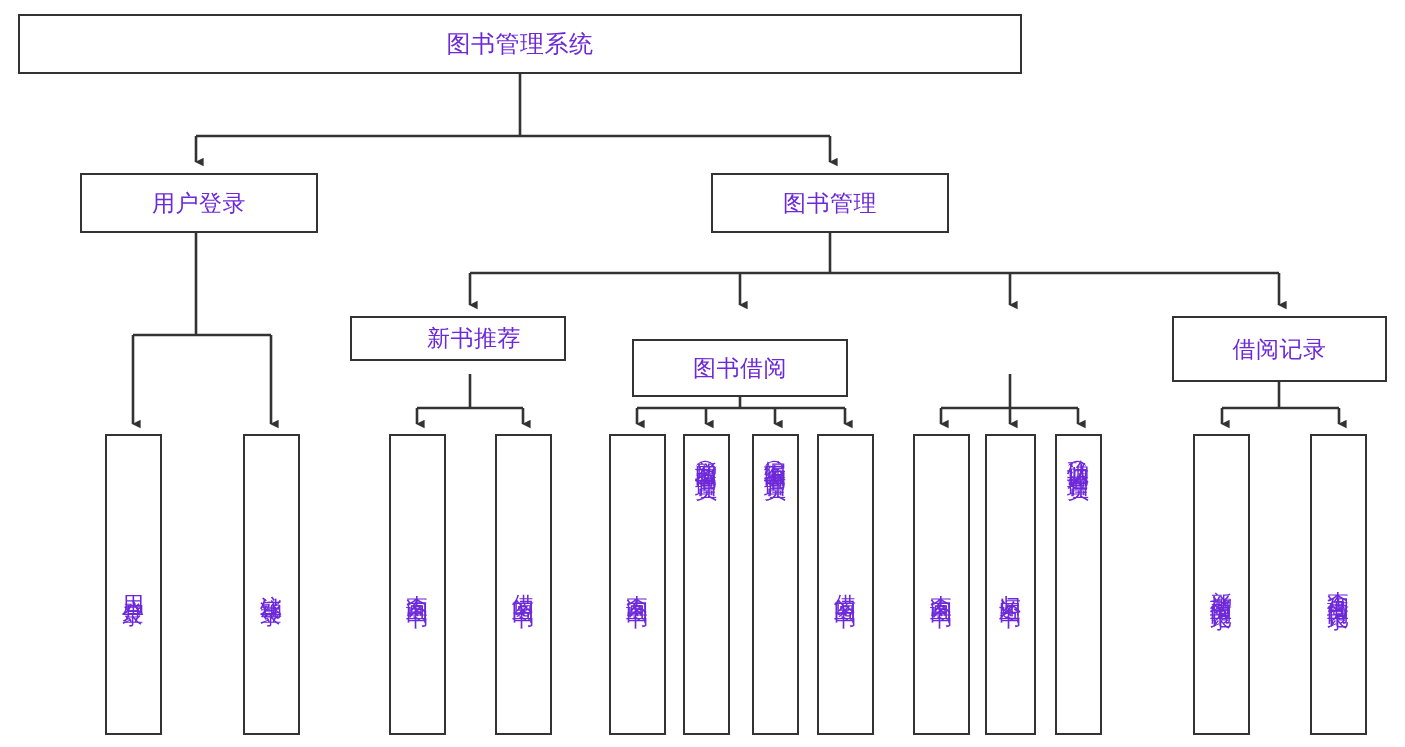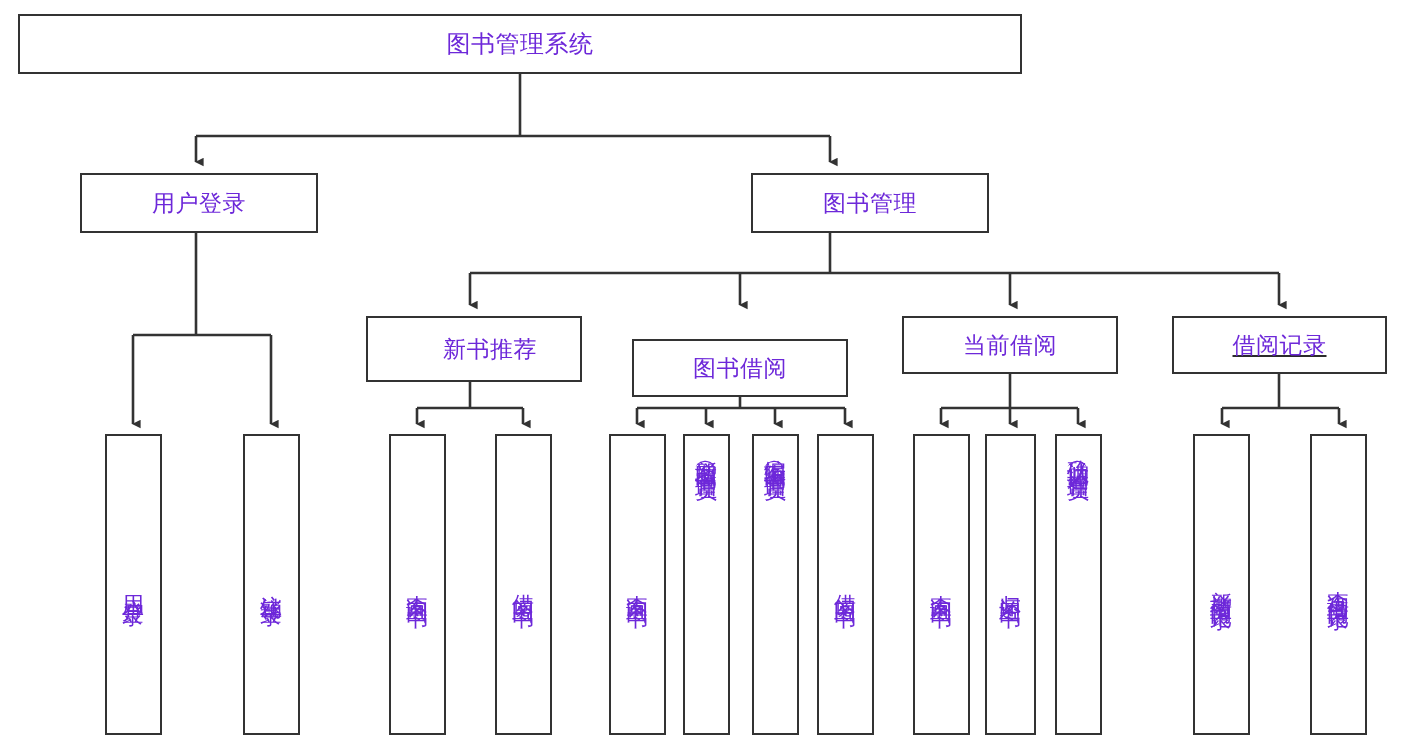--- a/index.html
+++ b/index.html
@@ -142,37 +142,34 @@
   </svg>
 
   <div class="node root horiz" style="left:18px; top:14px; width:1004px; height:60px;">
     <span class="label">图书管理系统</span>
   </div>
 
   <div class="node horiz" style="left:80px; top:173px; width:238px; height:60px;">
     <span class="label">用户登录</span>
   </div>
 
-  <div class="node horiz" style="left:711px; top:173px; width:238px; height:60px;margin-left:40px;">
+  <div class="node horiz" style="left:711px; top:173px; width:238px; height:60px;">
     <span class="label">图书管理</span>
   </div>
 
-  <div class="node horiz" style="left:366px; top:316px; width:216px; height:66px;padding-left:32px;">
+  <div class="node horiz" style="left:350px; top:316px; width:216px; height:45px;padding-left:32px;">
     <span class="label">新书推荐</span>
   </div>
 
   <div class="node horiz" style="left:632px; top:316px; width:216px; height:58px;margin-top:23px;">
     <span class="label">图书借阅</span>
   </div>
 
-  <div class="node horiz" style="left:902px; top:316px; width:216px; height:58px;">
-    <span class="label">当前借阅</span>
-  </div>
-
-  <div class="node horiz" style="left:1172px; top:316px; width:215px; height:58px;text-decoration:underline;">
+
+  <div class="node horiz" style="left:1172px; top:316px; width:215px; height:66px;">
     <span class="label">借阅记录</span>
   </div>
 
   <div class="node leaf" style="left:105px; top:434px; width:57px; height:301px;">
     <span class="label">用户登录</span>
   </div>
 
   <div class="node leaf" style="left:243px; top:434px; width:57px; height:301px;">
     <span class="label">注销登录</span>
   </div>

